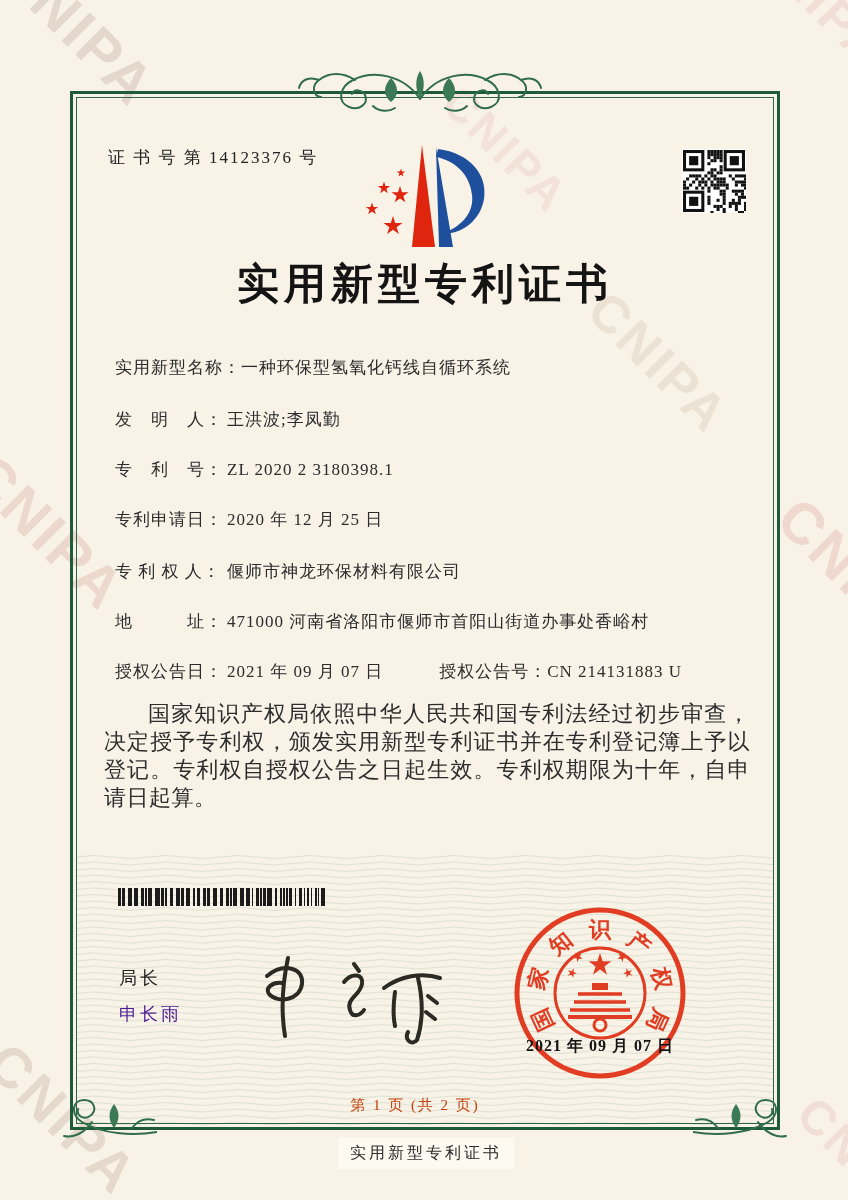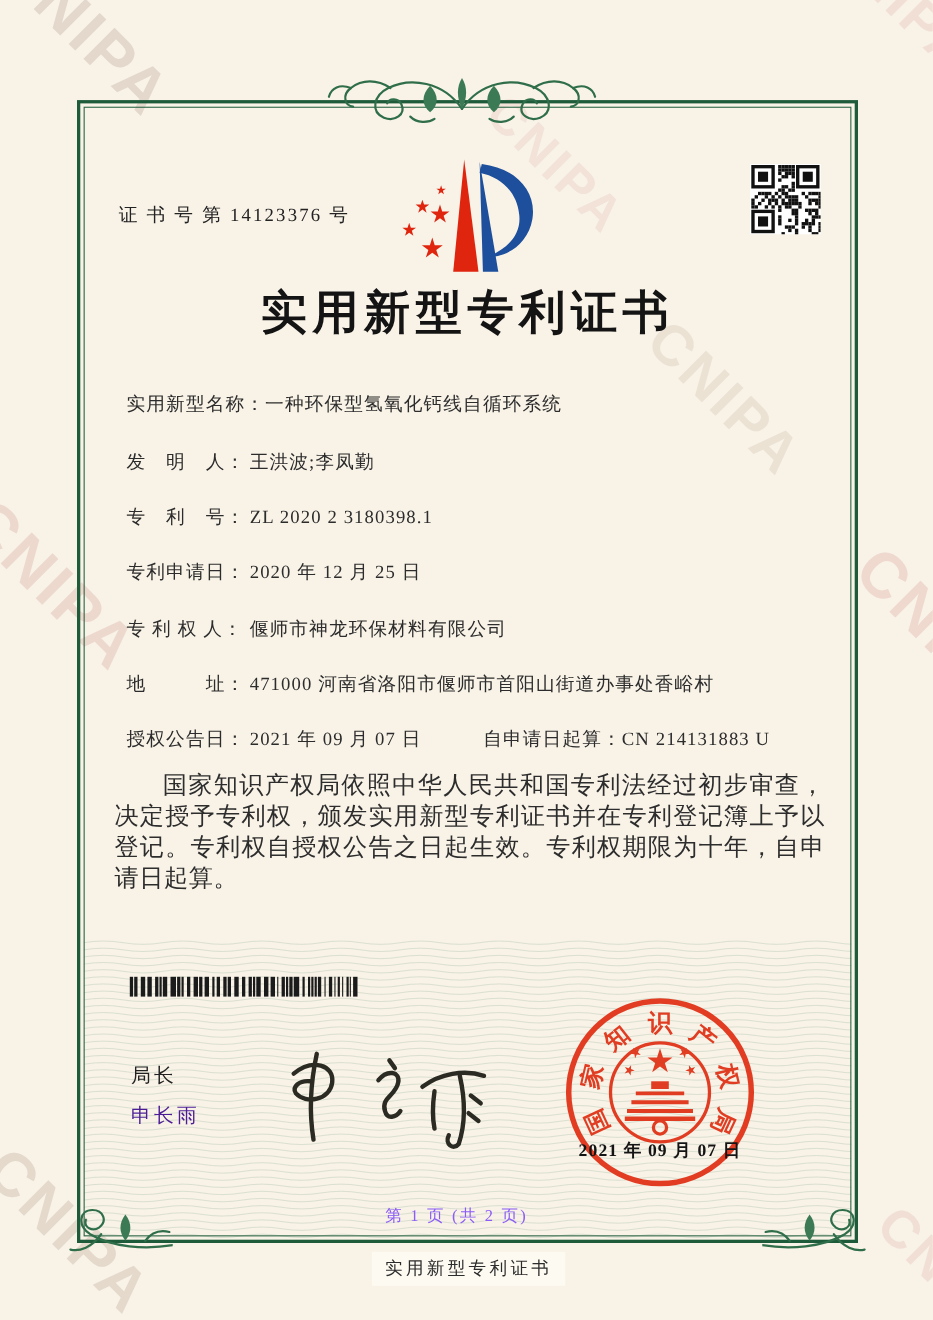--- a/index.html
+++ b/index.html
@@ -18,21 +18,21 @@
   }
   
   .frame{
     position:absolute;left:70px;top:91px;width:704px;height:1033px;
     border:3px solid #1e5b3b;z-index:1;
   }
   .frame-inner{
     position:absolute;inset:3px;border:1px solid #2c6647;
   }
   
-  .cert-no{position:absolute;left:108px;top:146px;font-size:17px;letter-spacing:2px;color:#222;z-index:2;margin-top:38px;}
+  .cert-no{position:absolute;left:108px;top:146px;font-size:17px;letter-spacing:2px;color:#222;z-index:2;}
   .qr{position:absolute;left:682px;top:149px;width:64px;height:64px;z-index:2;background:#fdfdfb;}
   .logo{position:absolute;left:352px;top:133px;width:140px;height:122px;z-index:2;}
   .title{
     position:absolute;left:70px;top:256px;width:710px;text-align:center;z-index:2;
     font-size:42px;font-weight:bold;letter-spacing:5px;color:#141414;
   }
   
   .field{position:absolute;left:115px;width:640px;font-size:17px;letter-spacing:1px;color:#2c2c2c;z-index:2;white-space:nowrap;}
   .field .lbl{display:inline-block;min-width:112px;}
   .pair2-lbl{margin-left:56px;}
@@ -49,21 +49,21 @@
   .officer-title{position:absolute;left:119px;top:966px;font-size:18px;letter-spacing:3px;color:#222;z-index:3;}
   .officer-name{position:absolute;left:119px;top:1002px;font-size:18px;letter-spacing:3px;color:#4c1d95;z-index:3;}
   .signature{position:absolute;left:252px;top:950px;width:195px;height:95px;z-index:3;}
   
   .seal{position:absolute;left:512px;top:905px;width:176px;height:176px;z-index:3;}
   .seal-date{
     position:absolute;left:506px;top:1036px;width:188px;text-align:center;z-index:4;
     font-size:16px;font-weight:bold;letter-spacing:1px;color:#141414;
   }
   
-  .page-info{position:absolute;left:70px;top:1096px;width:690px;text-align:center;font-size:15px;letter-spacing:2px;color:#8b5cf6;z-index:3;}
+  .page-info{position:absolute;left:70px;top:1096px;width:690px;text-align:center;font-size:15px;letter-spacing:2px;color:#c2410c;z-index:3;}
   .cont-note{
     position:absolute;left:338px;top:1138px;z-index:2;background:#fdfaf1;
     padding:5px 12px;font-size:16px;letter-spacing:3px;color:#2c2c2c;white-space:nowrap;
   }
   .waves{position:absolute;left:76px;top:852px;z-index:1;}
   .orn{z-index:2;}
 </style>
 </head>
 <body>
 
@@ -321,21 +321,21 @@
 <div class="field" style="top:508px">
   <span class="lbl">专利申请日：</span><span>2020 年 12 月 25 日</span>
 </div>
 <div class="field" style="top:560px">
   <span class="lbl">专 利 权 人：</span><span>偃师市神龙环保材料有限公司</span>
 </div>
 <div class="field" style="top:610px">
   <span class="lbl">地　　　址：</span><span>471000 河南省洛阳市偃师市首阳山街道办事处香峪村</span>
 </div>
 <div class="field" style="top:660px">
-  <span class="lbl">授权公告日：</span><span>2021 年 09 月 07 日</span><span class="pair2-lbl">自申请日起算：</span><span>CN 214131883 U</span>
+  <span class="lbl">授权公告日：</span><span>2021 年 09 月 07 日</span><span class="pair2-lbl">授权公告号：</span><span>CN 214131883 U</span>
 </div>
 
 <div class="body-text">
   <p>国家知识产权局依照中华人民共和国专利法经过初步审查，决定授予专利权，颁发实用新型专利证书并在专利登记簿上予以登记。专利权自授权公告之日起生效。专利权期限为十年，自申请日起算。</p>
 </div>
 
 <div class="barcode" id="barcode"><span style="width: 2.8px; margin-right: 1.5px;"></span><span style="width: 2.8px; margin-right: 3px;"></span><span style="width: 4.2px; margin-right: 1.5px;"></span><span style="width: 4.2px; margin-right: 3px;"></span><span style="width: 2.8px; margin-right: 1.5px;"></span><span style="width: 1.4px; margin-right: 1.5px;"></span><span style="width: 4.2px; margin-right: 3px;"></span><span style="width: 4.2px; margin-right: 1.5px;"></span><span style="width: 2.8px; margin-right: 1.5px;"></span><span style="width: 1.4px; margin-right: 3px;"></span><span style="width: 2.8px; margin-right: 3px;"></span><span style="width: 4.2px; margin-right: 1.5px;"></span><span style="width: 2.8px; margin-right: 1.5px;"></span><span style="width: 4.2px; margin-right: 3px;"></span><span style="width: 2.8px; margin-right: 1.5px;"></span><span style="width: 2.8px; margin-right: 3px;"></span><span style="width: 2.8px; margin-right: 1.5px;"></span><span style="width: 2.8px; margin-right: 3px;"></span><span style="width: 4.2px; margin-right: 3px;"></span><span style="width: 2.8px; margin-right: 3px;"></span><span style="width: 2.8px; margin-right: 1.5px;"></span><span style="width: 1.4px; margin-right: 1.5px;"></span><span style="width: 4.2px; margin-right: 3px;"></span><span style="width: 4.2px; margin-right: 1.5px;"></span><span style="width: 4.2px; margin-right: 1.5px;"></span><span style="width: 1.4px; margin-right: 3px;"></span><span style="width: 2.8px; margin-right: 1.5px;"></span><span style="width: 1.4px; margin-right: 1.5px;"></span><span style="width: 2.8px; margin-right: 1.5px;"></span><span style="width: 4.2px; margin-right: 3px;"></span><span style="width: 2.8px; margin-right: 3px;"></span><span style="width: 1.4px; margin-right: 1.5px;"></span><span style="width: 1.4px; margin-right: 1.5px;"></span><span style="width: 1.4px; margin-right: 1.5px;"></span><span style="width: 2.8px; margin-right: 3px;"></span><span style="width: 1.4px; margin-right: 3px;"></span><span style="width: 2.8px; margin-right: 1.5px;"></span><span style="width: 1.4px; margin-right: 1.5px;"></span><span style="width: 2.8px; margin-right: 1.5px;"></span><span style="width: 1.4px; margin-right: 3px;"></span><span style="width: 1.4px; margin-right: 1.5px;"></span><span style="width: 1.4px; margin-right: 1.5px;"></span><span style="width: 4.2px; margin-right: 3px;"></span></div>
 
 <div class="officer-title">局长</div>
 <div class="officer-name">申长雨</div>

